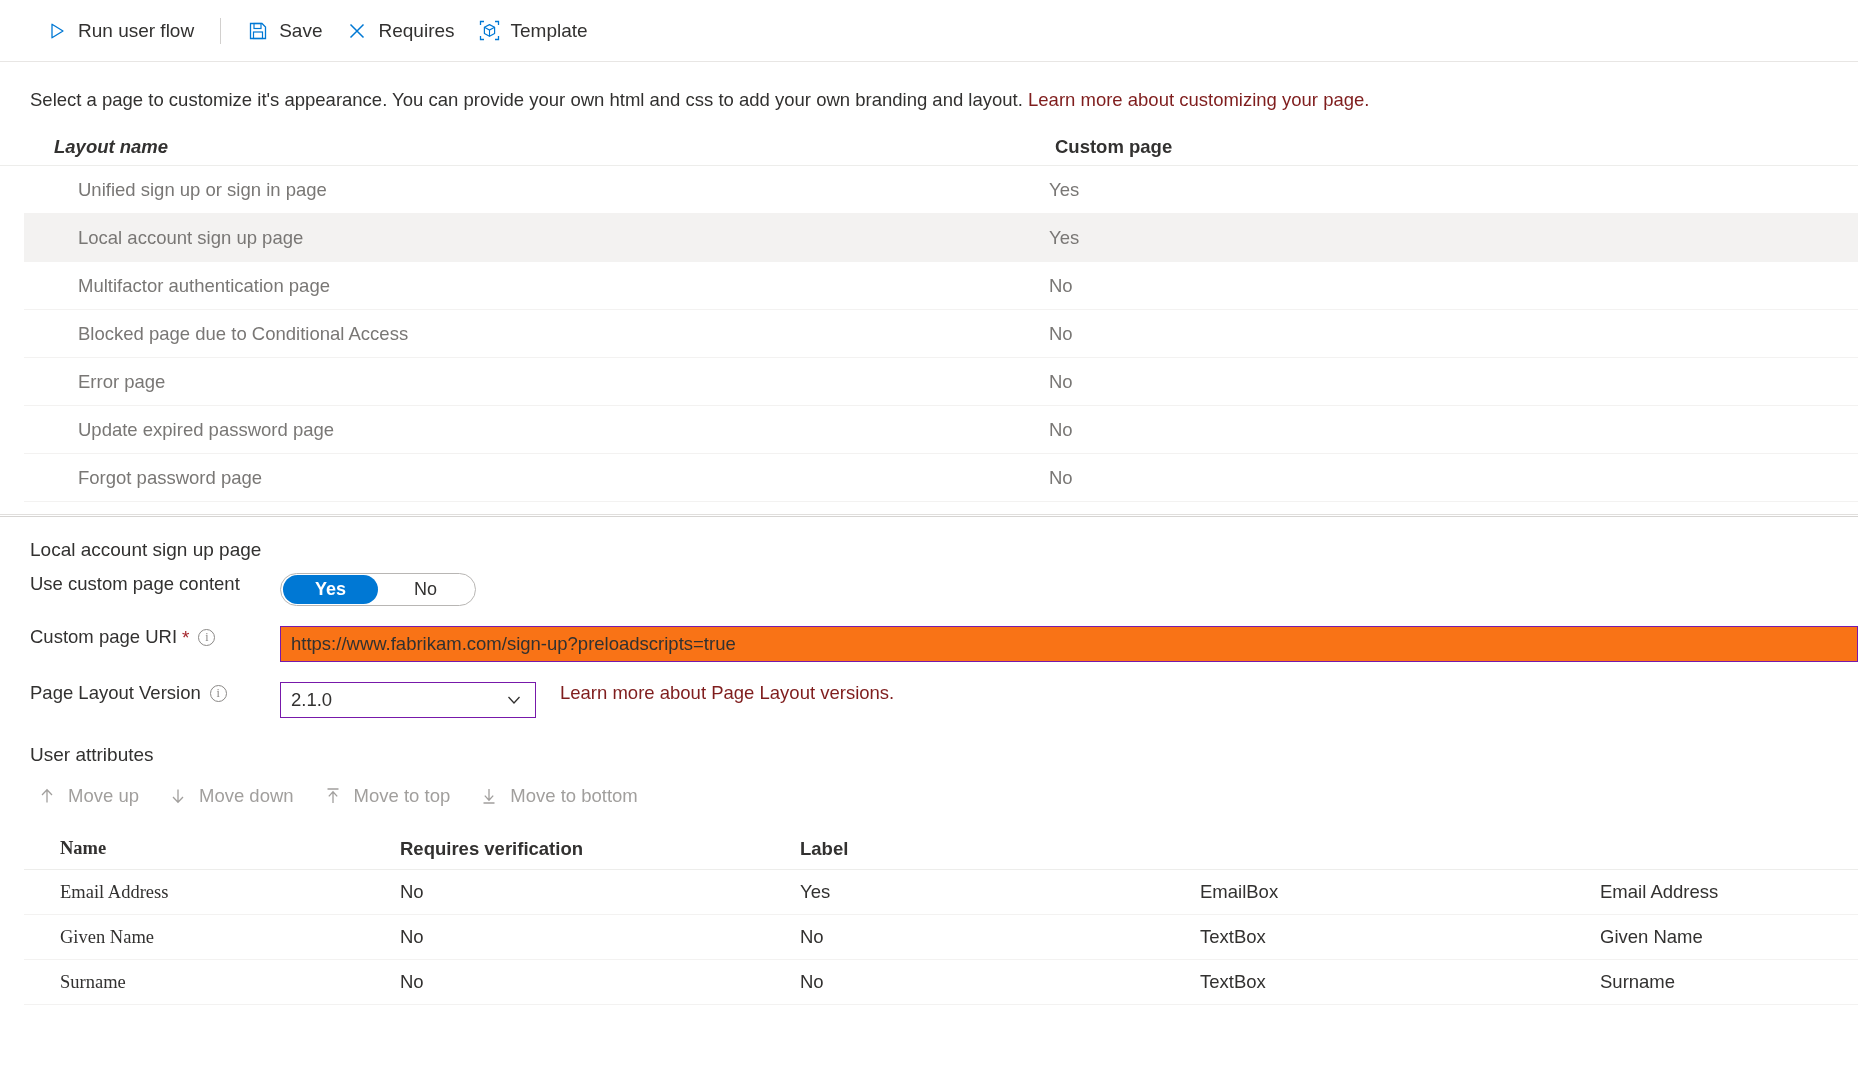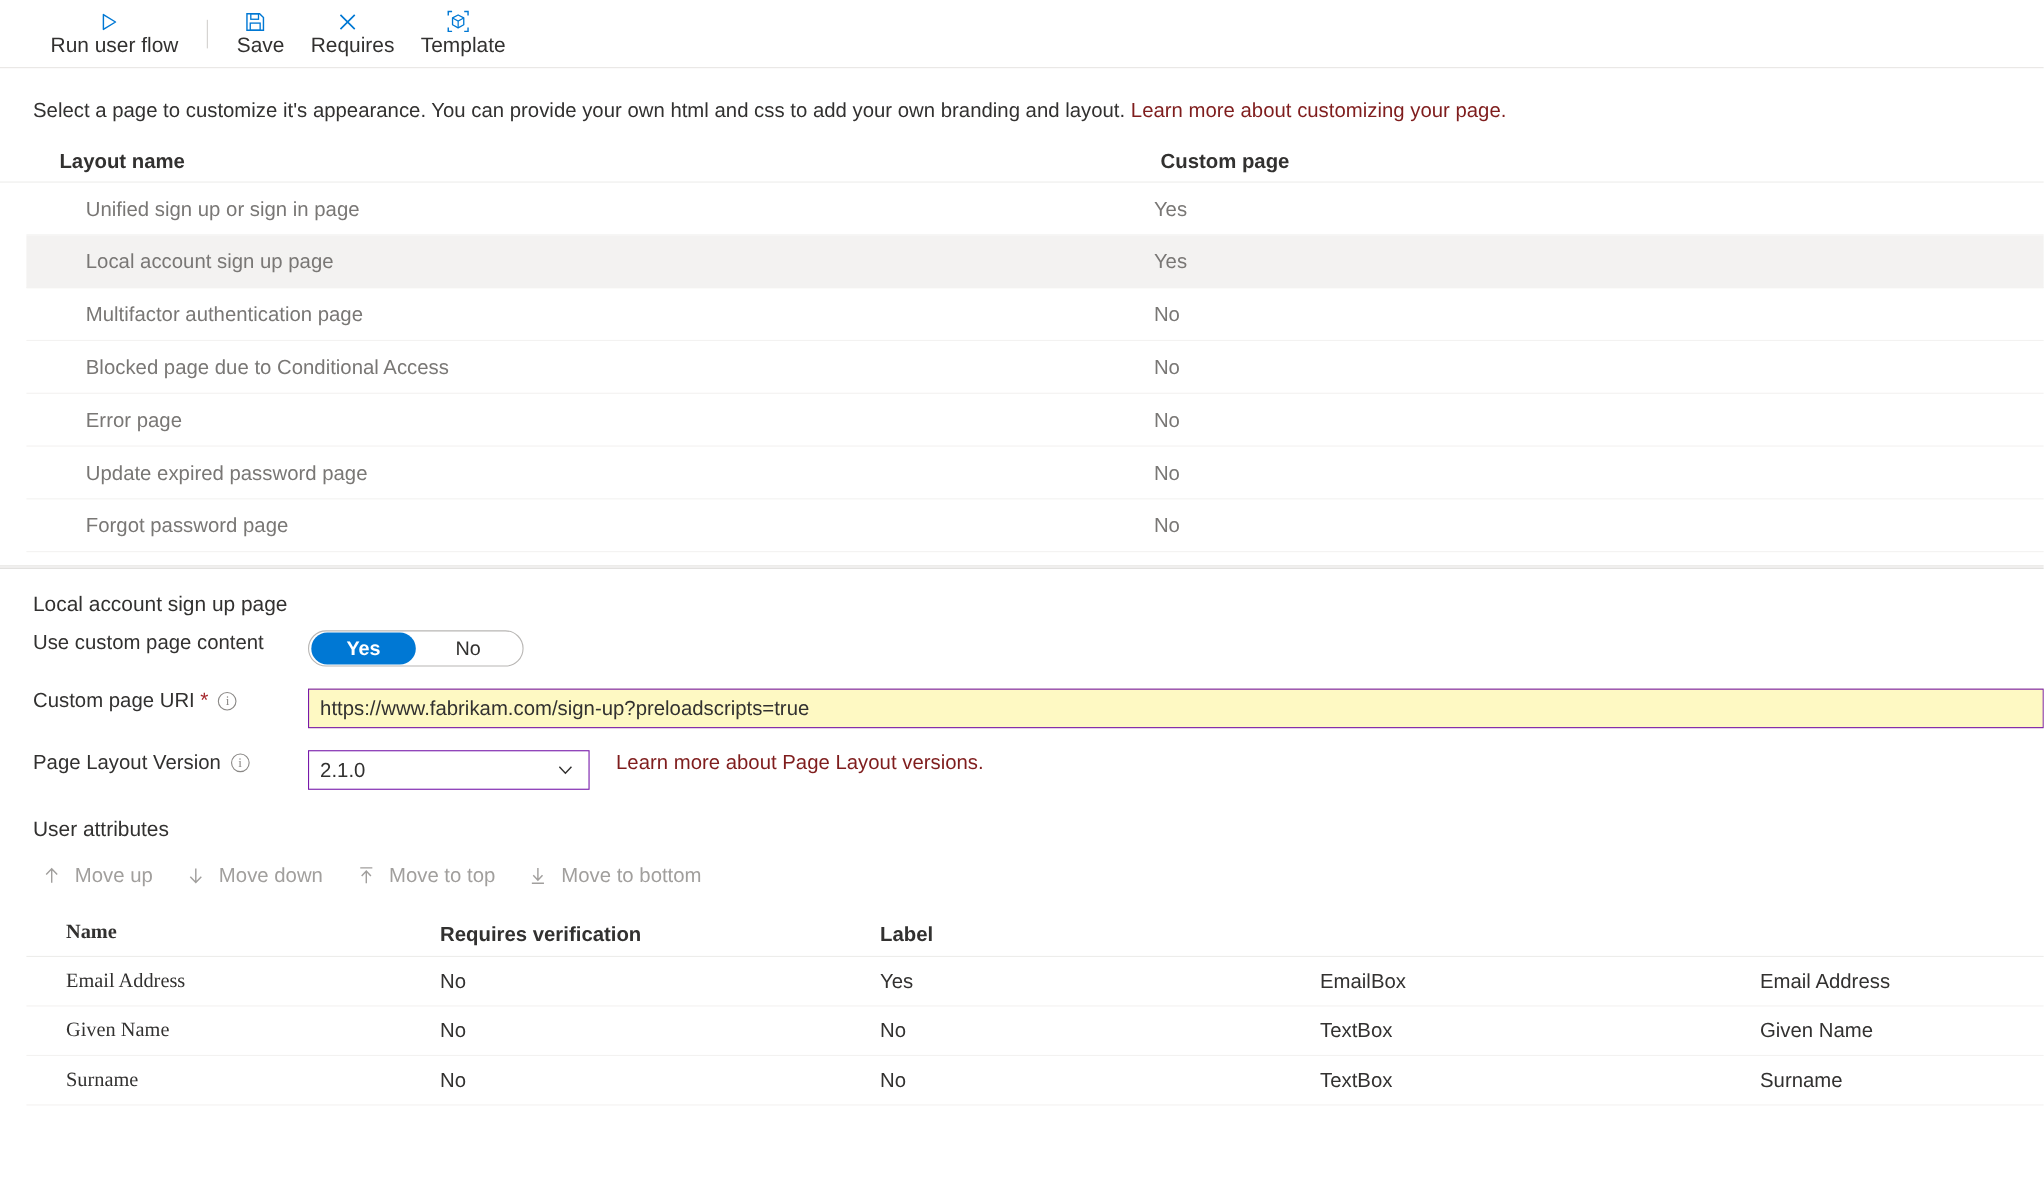--- a/index.html
+++ b/index.html
@@ -21,21 +21,20 @@
     border-bottom: 1px solid #e8e6e4;
     background: #ffffff;
   }
   .cmd {
     display: flex;
     align-items: center;
     height: 44px;
     padding: 0 12px;
     cursor: pointer;
     white-space: nowrap;
-    flex-direction: column;
   }
   .cmd .ic {
     width: 22px; height: 22px;
     display: inline-flex;
     align-items: center; justify-content: center;
     margin-right: 10px;
     flex: 0 0 auto;
   }
   .cmd .lbl {
     font-size: 19px;
@@ -62,21 +61,21 @@
 
   
   .layout-table { width: 1858px; }
   .lt-head {
     display: flex;
     padding: 0 0 0 54px;
     height: 38px;
     align-items: center;
     border-bottom: 1px solid #ededeb;
   }
-  .lt-head .c1 { width: 1001px; font-size: 18.5px; color: #323130; font-weight: 600; }
+  .lt-head .c1 { width: 1001px; font-size: 18.5px; color: #323130; font-weight: 600; font-style: italic; }
   .lt-head .c2 { font-size: 18.5px; color: #323130; font-weight: 600; }
 
   .lt-row {
     display: flex;
     align-items: center;
     height: 48px;
     padding-left: 54px;
     margin-left: 24px;
     border-bottom: 1px solid #f3f2f1;
     cursor: pointer;
@@ -161,21 +160,21 @@
     font-weight: 600;
   }
 
   
   .txt-input {
     height: 36px;
     border: 1px solid #7719aa;
     font-size: 18.5px;
     color: #323130;
     padding: 0 10px;
-    background: #fef9c3;
+    background: #f97316;
     width: 1650px;
     font-family: "Liberation Sans", sans-serif;
     outline: none;
   }
 
   
   .select-wrap {
     position: relative;
     width: 256px;
     height: 36px;

